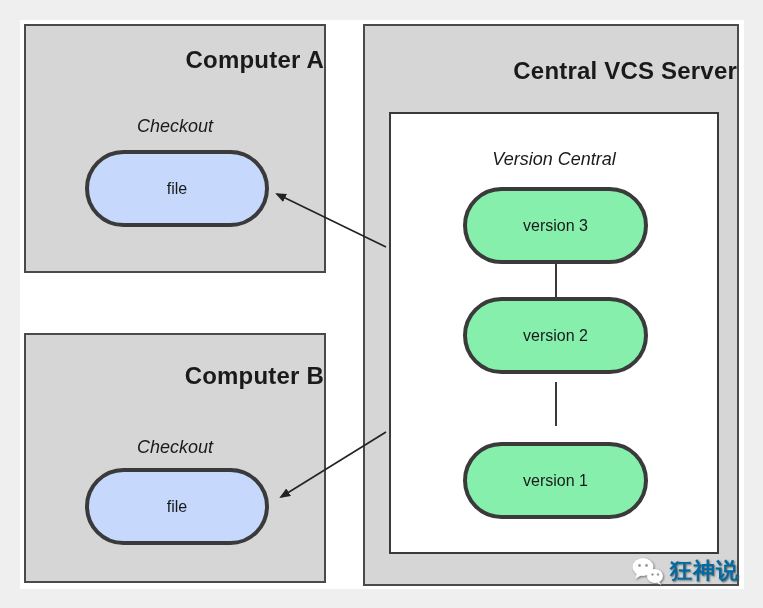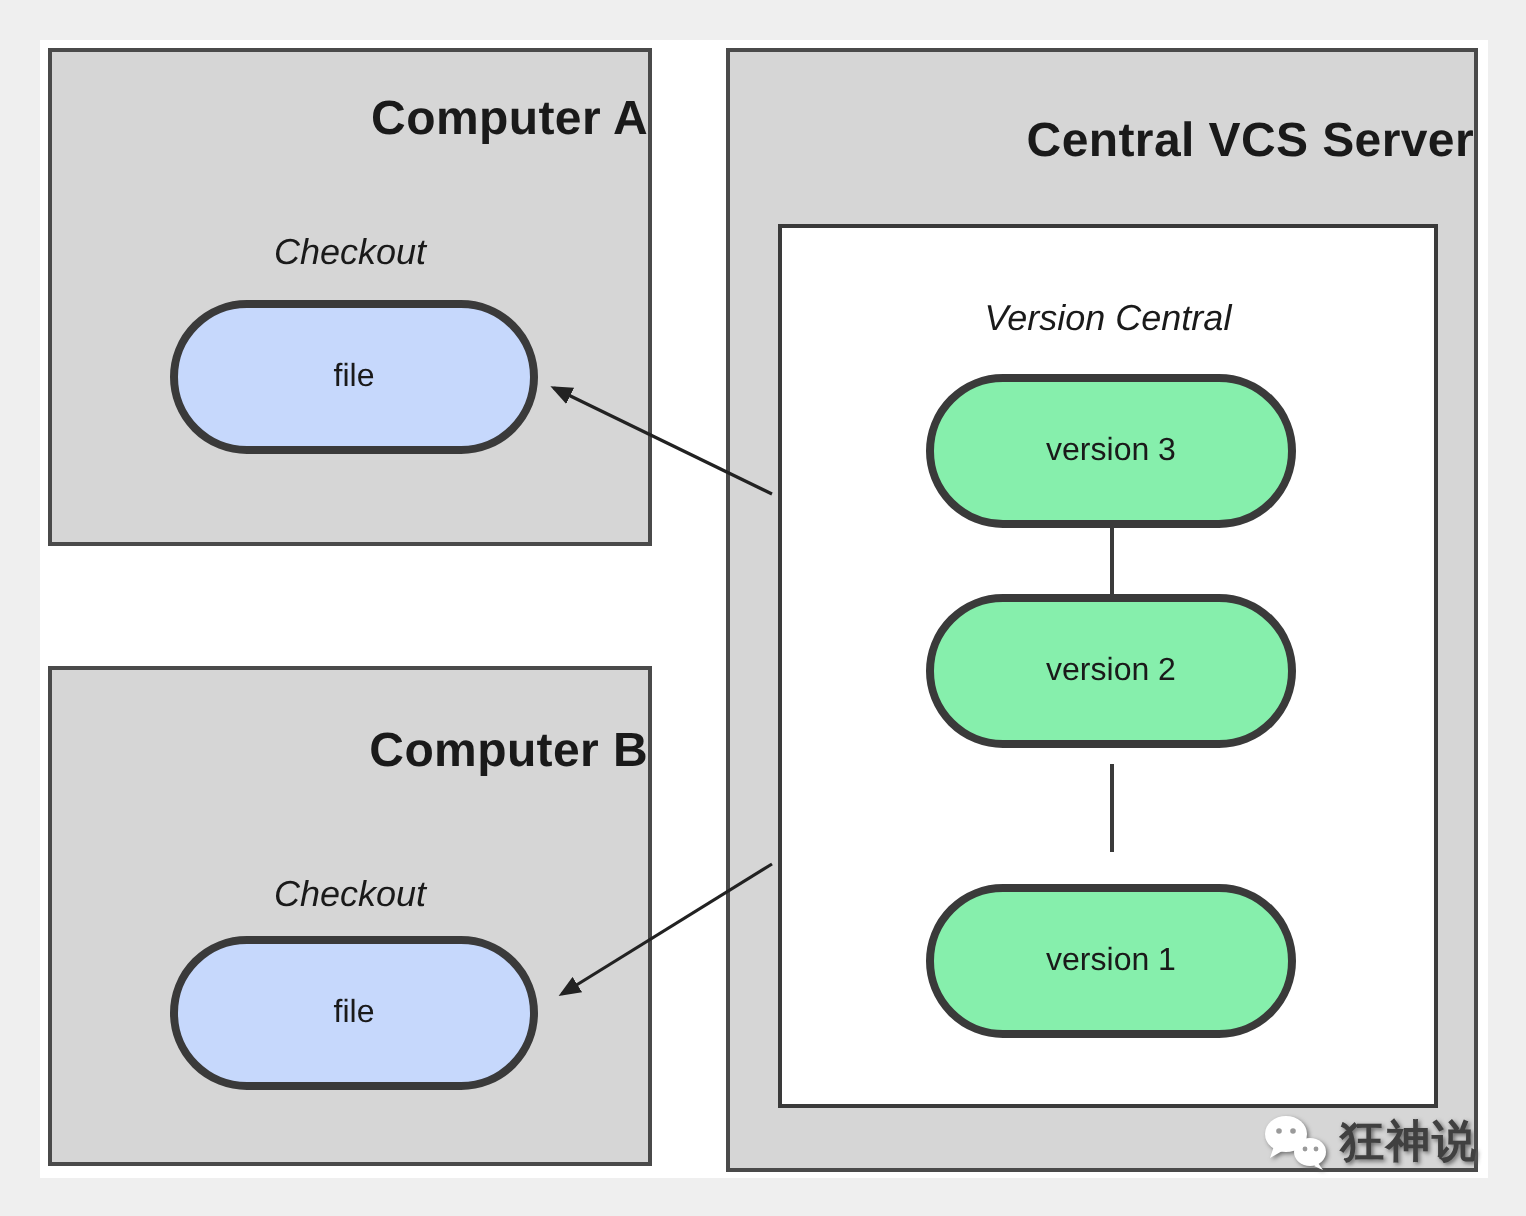--- a/index.html
+++ b/index.html
@@ -86,21 +86,21 @@
   }
   .watermark {
     position: absolute;
     right: 24px; top: 556px;
     display: flex;
     align-items: center;
     gap: 6px;
     z-index: 10;
   }
   .watermark-text {
-    color: #404040;
+    color: #0369a1;
     font-weight: bold;
     font-size: 22px;
     letter-spacing: 1px;
     text-shadow: 1px 1px 2px rgba(90,90,90,0.9);
   }
   .wm-icon { filter: drop-shadow(1px 1px 1px rgba(90,90,90,0.8)); }
 </style>
 </head>
 <body>
 

